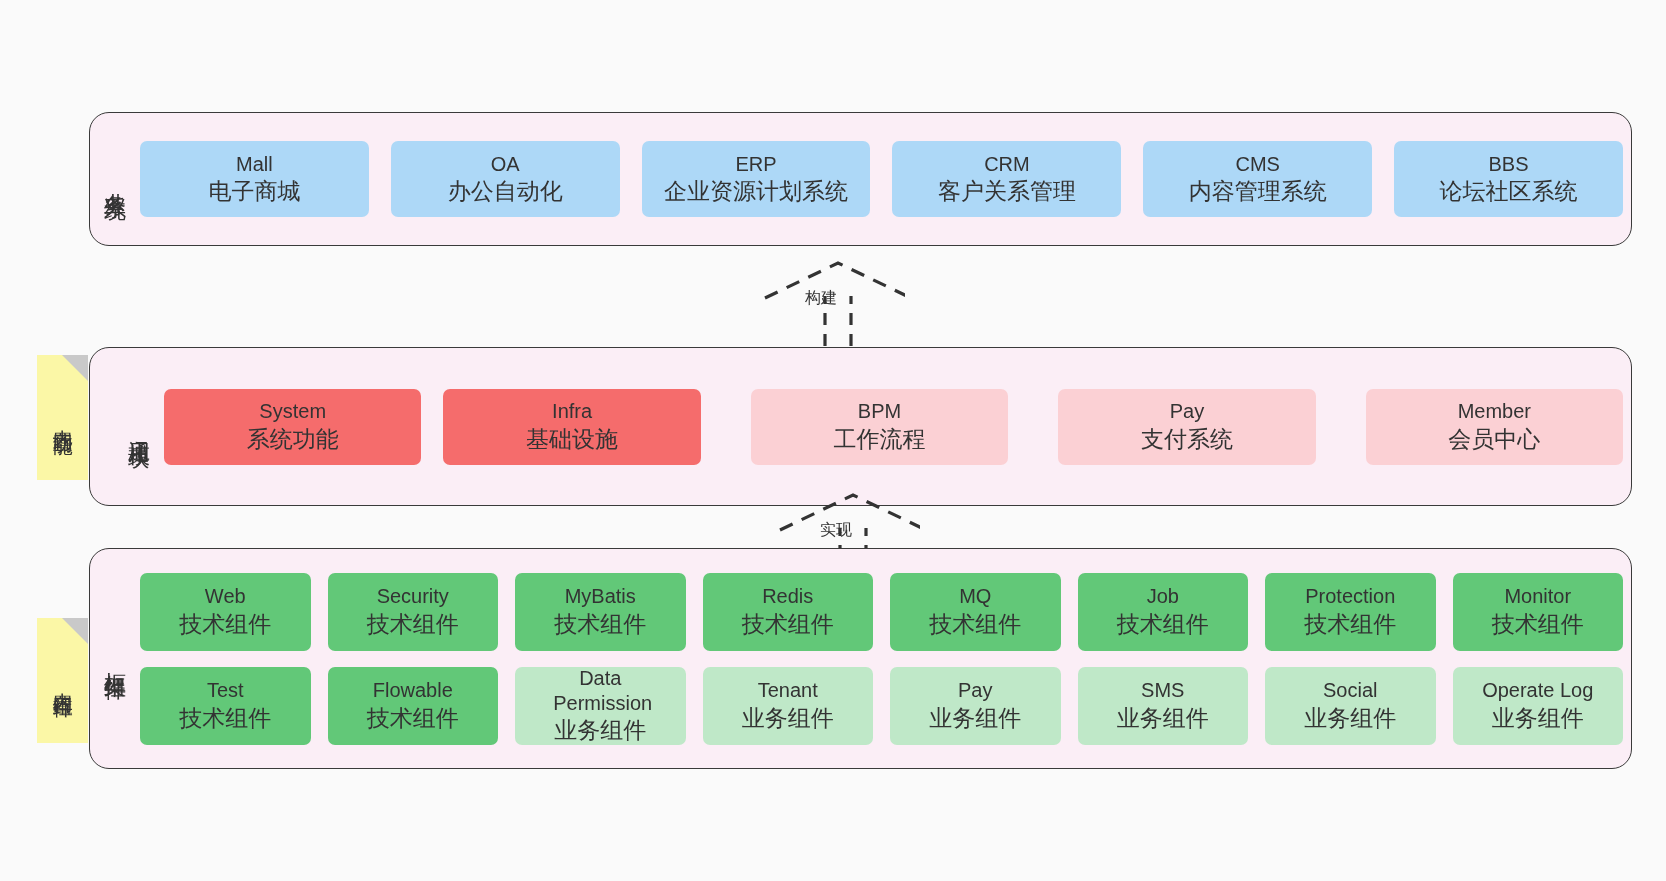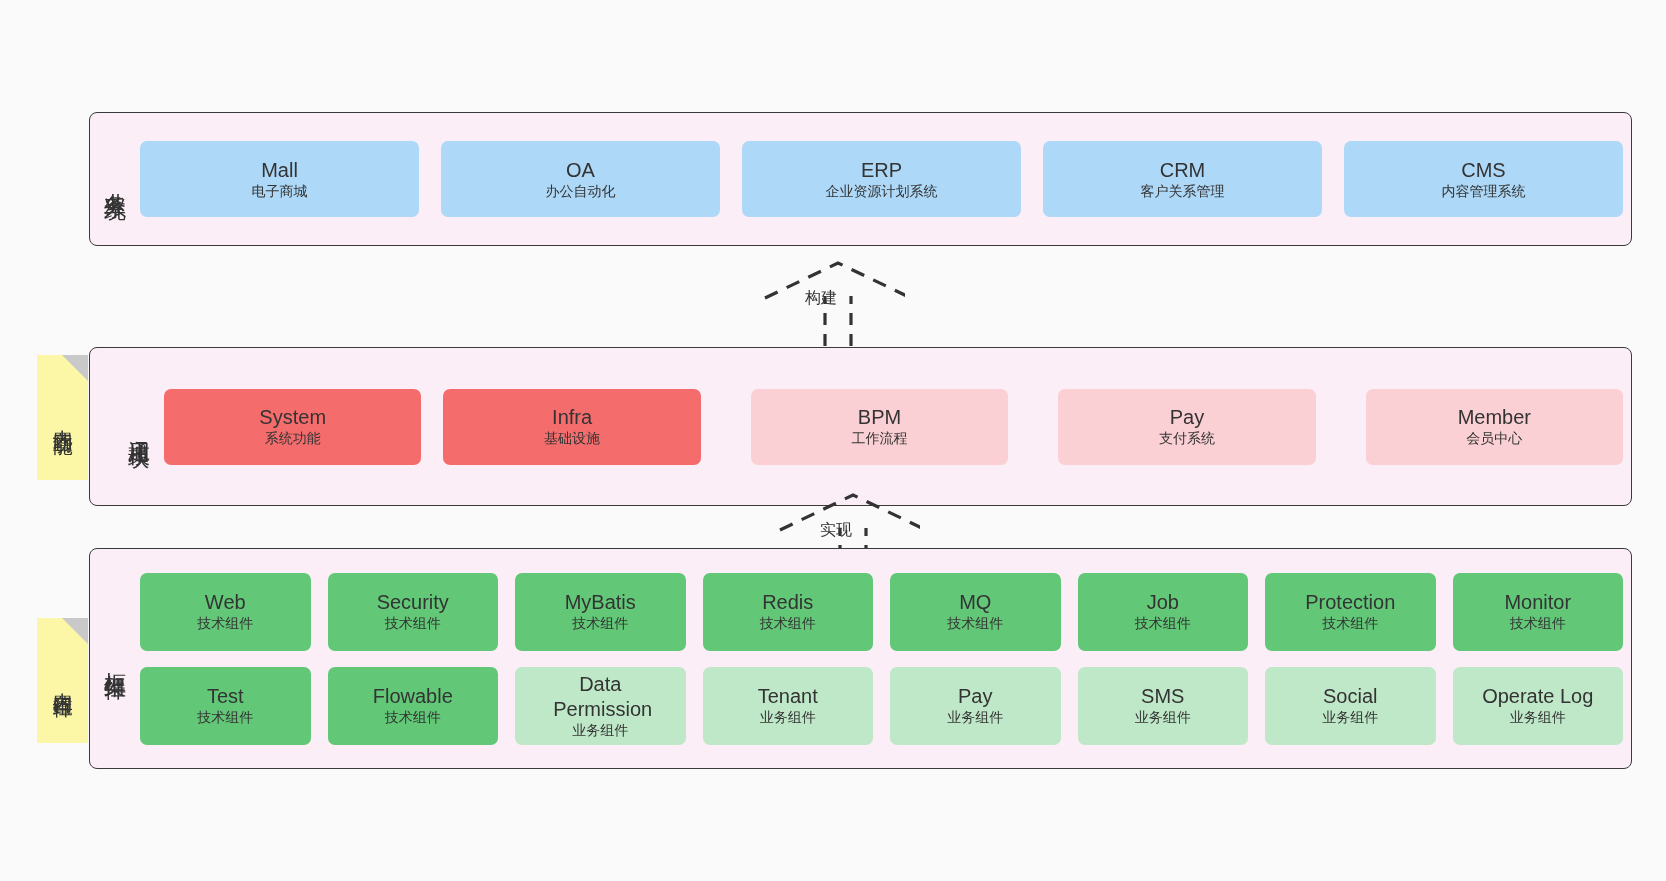--- a/index.html
+++ b/index.html
@@ -21,21 +21,21 @@
     left: 0; top: 0;
     width: 1666px;
     height: 881px;
   }
 
   
   .layer {
     position: absolute;
     background: #fbeef6;
     border: 1.6px solid #3a3a3a;
-    border-radius: 8px;
+    border-radius: 20px;
     box-sizing: border-box;
     display: flex;
     flex-direction: row;
     align-items: stretch;
   }
   .layer-title {
     flex: 0 0 auto;
     width: 50px;
     display: flex;
     align-items: center;
@@ -75,21 +75,21 @@
     text-align: center;
     box-sizing: border-box;
     padding: 6px 4px;
     line-height: 1.26;
   }
   .card .t1 {
     font-size: 20px;
     color: #333333;
   }
   .card .t2 {
-    font-size: 14px;
+    font-size: 23px;
     color: #333333;
   }
   .c-blue  { background: #add8f7; }
   .c-red   { background: #f56c6c; }
   .c-pink  { background: #fbd0d4; margin-left: 28px; }
   .c-green { background: #62c878; }
   .c-lgreen{ background: #bfe8c8; }
 
   
   .note {
@@ -151,20 +151,24 @@
           <div class="t2">企业资源计划系统</div>
         </div>
         <div class="card c-blue">
           <div class="t1">CRM</div>
           <div class="t2">客户关系管理</div>
         </div>
         <div class="card c-blue">
           <div class="t1">CMS</div>
           <div class="t2">内容管理系统</div>
         </div>
+        <div class="card c-blue">
+          <div class="t1">BBS</div>
+          <div class="t2">论坛社区系统</div>
+        </div>
       </div>
     </div>
   </div>
 
   <div class="arrow-wrap" style="left:755px; top:258px; width:150px; height:92px;">
     <svg width="150" height="92" viewBox="0 0 150 92">
       <path d="M70 88 L70 38 M96 88 L96 38" stroke="#333" stroke-width="3.2" fill="none" stroke-dasharray="12 9"></path>
       <path d="M10 40 L83 5 L156 40" stroke="#333" stroke-width="3.2" fill="none" stroke-dasharray="14 10" stroke-linejoin="miter"></path>
     </svg>
     <div class="arrow-label" style="left:50px; top:30px;">构建</div>

